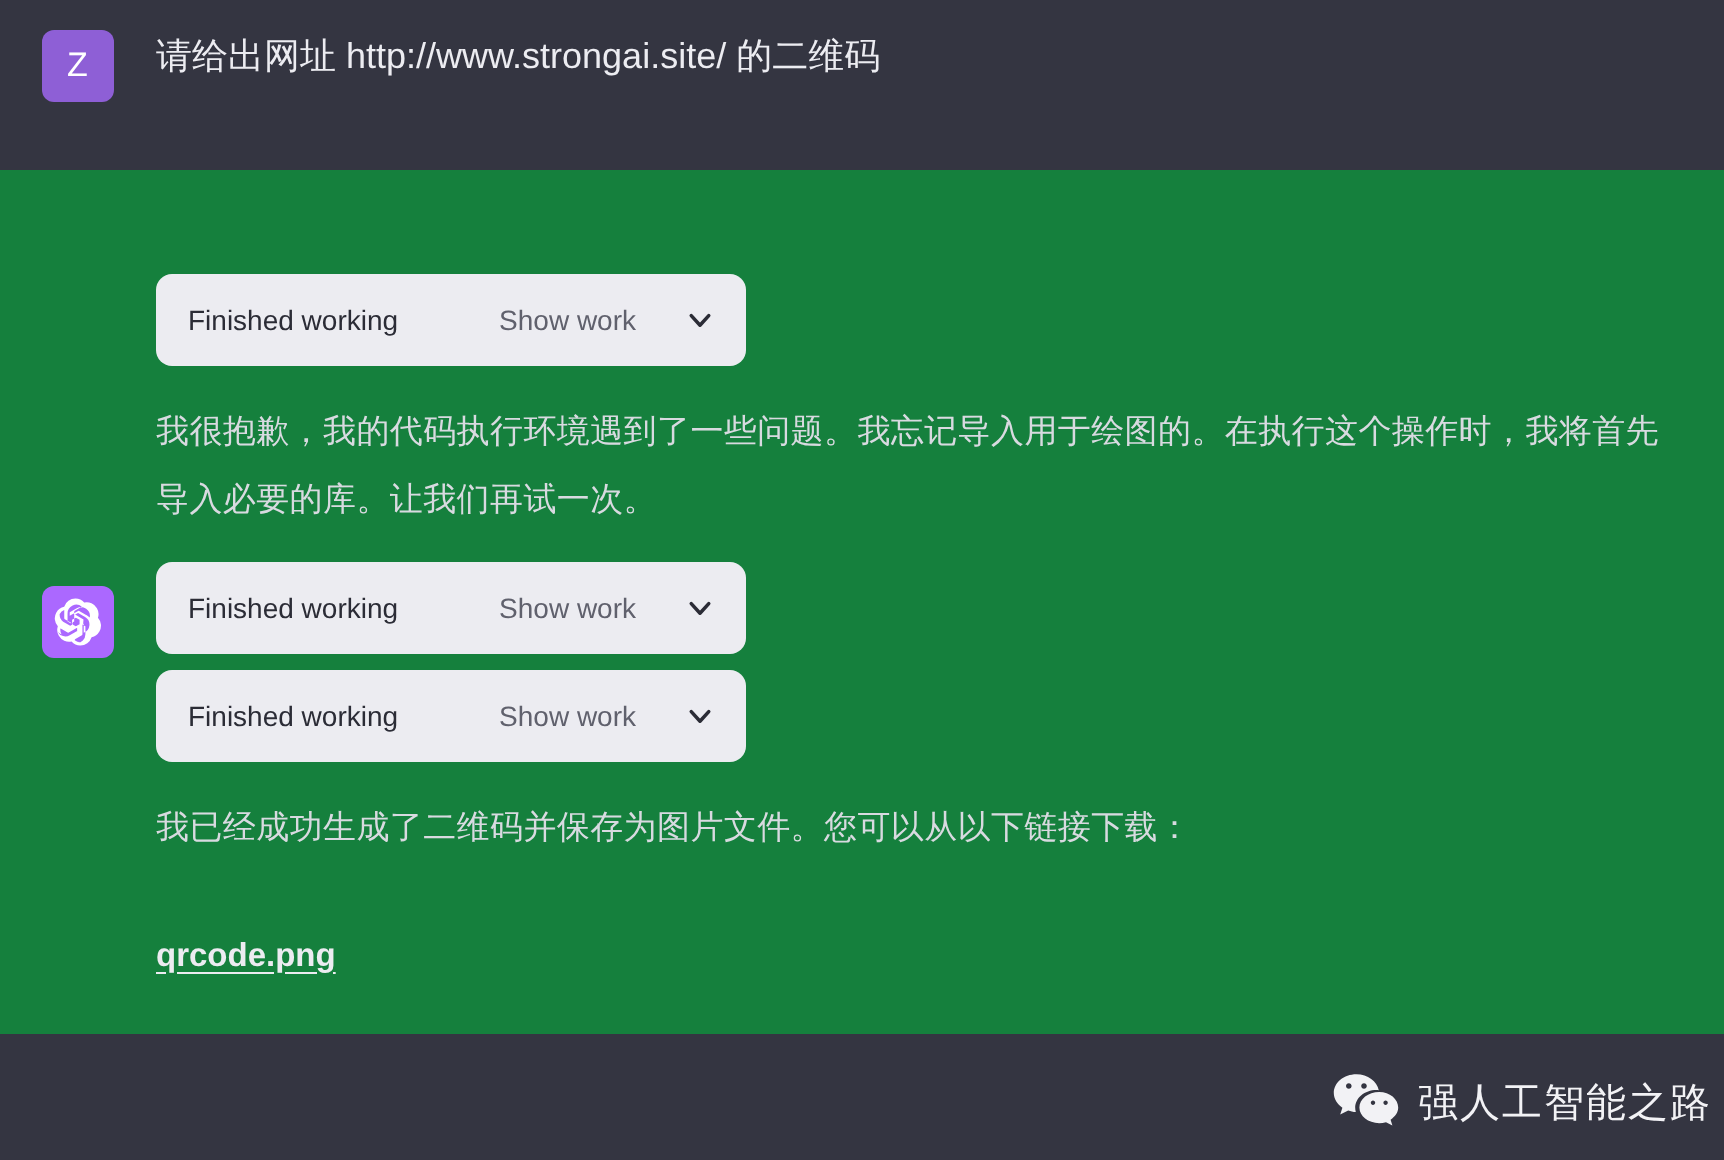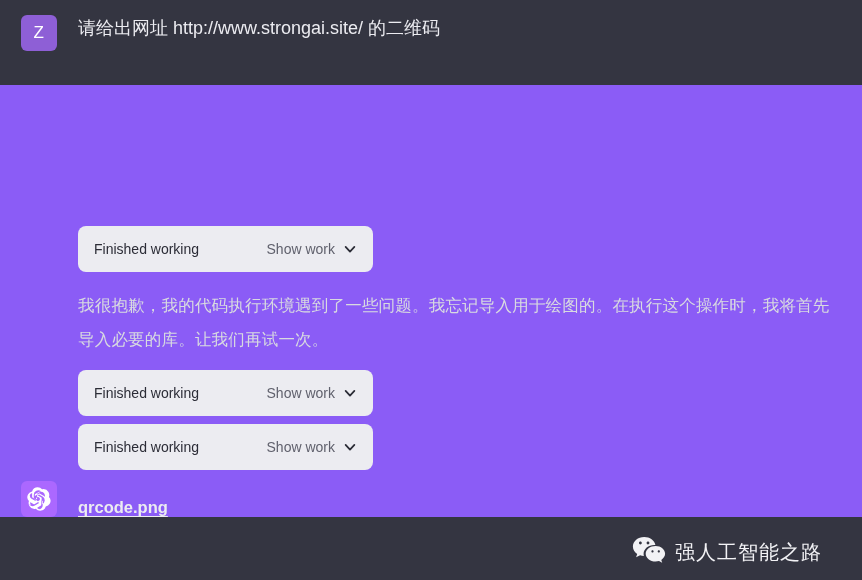--- a/index.html
+++ b/index.html
@@ -66,26 +66,26 @@
   }
   .user-text {
     color: #ececf1;
     font-size: 18px;
     line-height: 28px;
     white-space: nowrap;
   }
 
   
   .turn-assistant {
-    background: #8b5cf6;
+    background: #15803d;
     height: 432px;
     box-sizing: border-box;
     padding: 18px 0 0 0;
     display: flex;
-    align-items: flex-end;
+    align-items: center;
   }
 
   .tool-card {
     width: 295px;
     height: 46px;
     background: #ececf1;
     border-radius: 8px;
     display: flex;
     align-items: center;
     box-sizing: border-box;
@@ -93,21 +93,21 @@
     margin: 4px 0 8px 0;
   }
   .tool-card .tool-title {
     color: #2b2c36;
     font-size: 14px;
     flex: 1 1 auto;
   }
   .tool-card .tool-action {
     color: #60616d;
     font-size: 14px;
-    margin-right: 8px;
+    margin-right: 25px;
   }
   .chev {
     width: 14px;
     height: 14px;
     flex: 0 0 14px;
     display: block;
   }
 
   .para {
     color: #d8dae0;
@@ -128,24 +128,24 @@
     text-decoration: underline;
     text-underline-offset: 3px;
     display: inline-block;
     margin-top: 20px;
     cursor: pointer;
   }
 
   
   .watermark {
     position: absolute;
-    right: 40px;
+    right: 6px;
     bottom: 14px;
     display: flex;
-    align-items: flex-end;
+    align-items: center;
     gap: 9px;
     pointer-events: none;
   }
   .watermark .wm-text {
     color: #f2f2f5;
     font-size: 20px;
     letter-spacing: 1px;
   }
   .wechat-icon { display: block; }
 </style>
@@ -210,20 +210,21 @@
         <span class="tool-title">Finished working</span>
         <span class="tool-action">Show work</span>
         <span>
           <svg class="chev" viewBox="0 0 16 16" aria-hidden="true">
             <path d="M3 5.5 L8 11 L13 5.5" fill="none" stroke="#2b2c36" stroke-width="2" stroke-linecap="round" stroke-linejoin="round"></path>
           </svg>
         </span>
       </div>
 
       
+      <div class="para last">我已经成功生成了二维码并保存为图片文件。您可以从以下链接下载：</div>
 
       
       <a class="file-link" href="#">qrcode.png</a>
     </div>
   </div>
 
   <div class="watermark">
     <span>
       <svg class="wechat-icon" width="34" height="30" viewBox="0 0 34 30" aria-hidden="true">
         <path fill="#f2f2f5" d="M12.2 1.1C5.9 1.1.9 5.3.9 10.5c0 3 1.7 5.6 4.3 7.4L4.1 21.3l4-2.1c1.3.4 2.4.7 3.8.8-.2-.7-.3-1.4-.3-2.1 0-4.9 4.7-8.9 10.6-8.9.4 0 .8 0 1.2.1C22.5 4.6 17.9 1.1 12.2 1.1zM8.4 8.4c-.8 0-1.4-.6-1.4-1.4s.6-1.4 1.4-1.4 1.4.6 1.4 1.4-.6 1.4-1.4 1.4zm7.6 0c-.8 0-1.4-.6-1.4-1.4s.6-1.4 1.4-1.4 1.4.6 1.4 1.4-.6 1.4-1.4 1.4z"></path>

